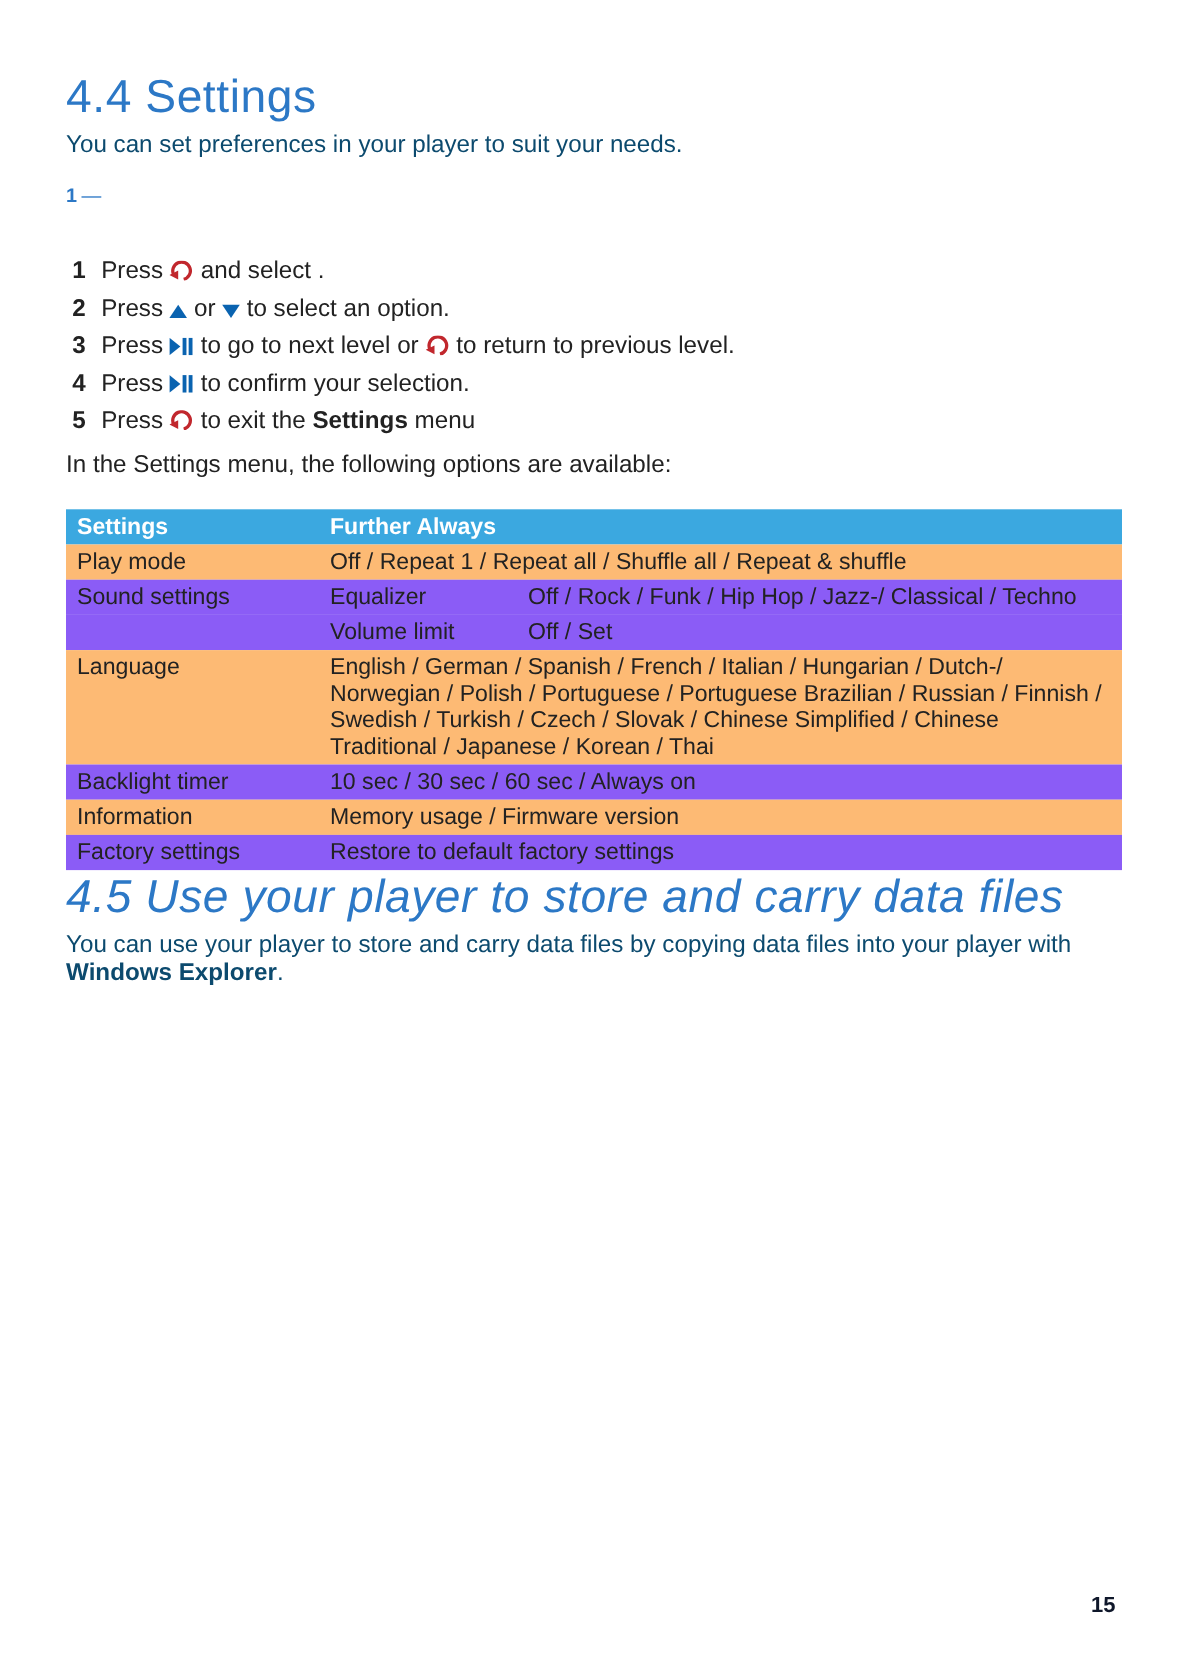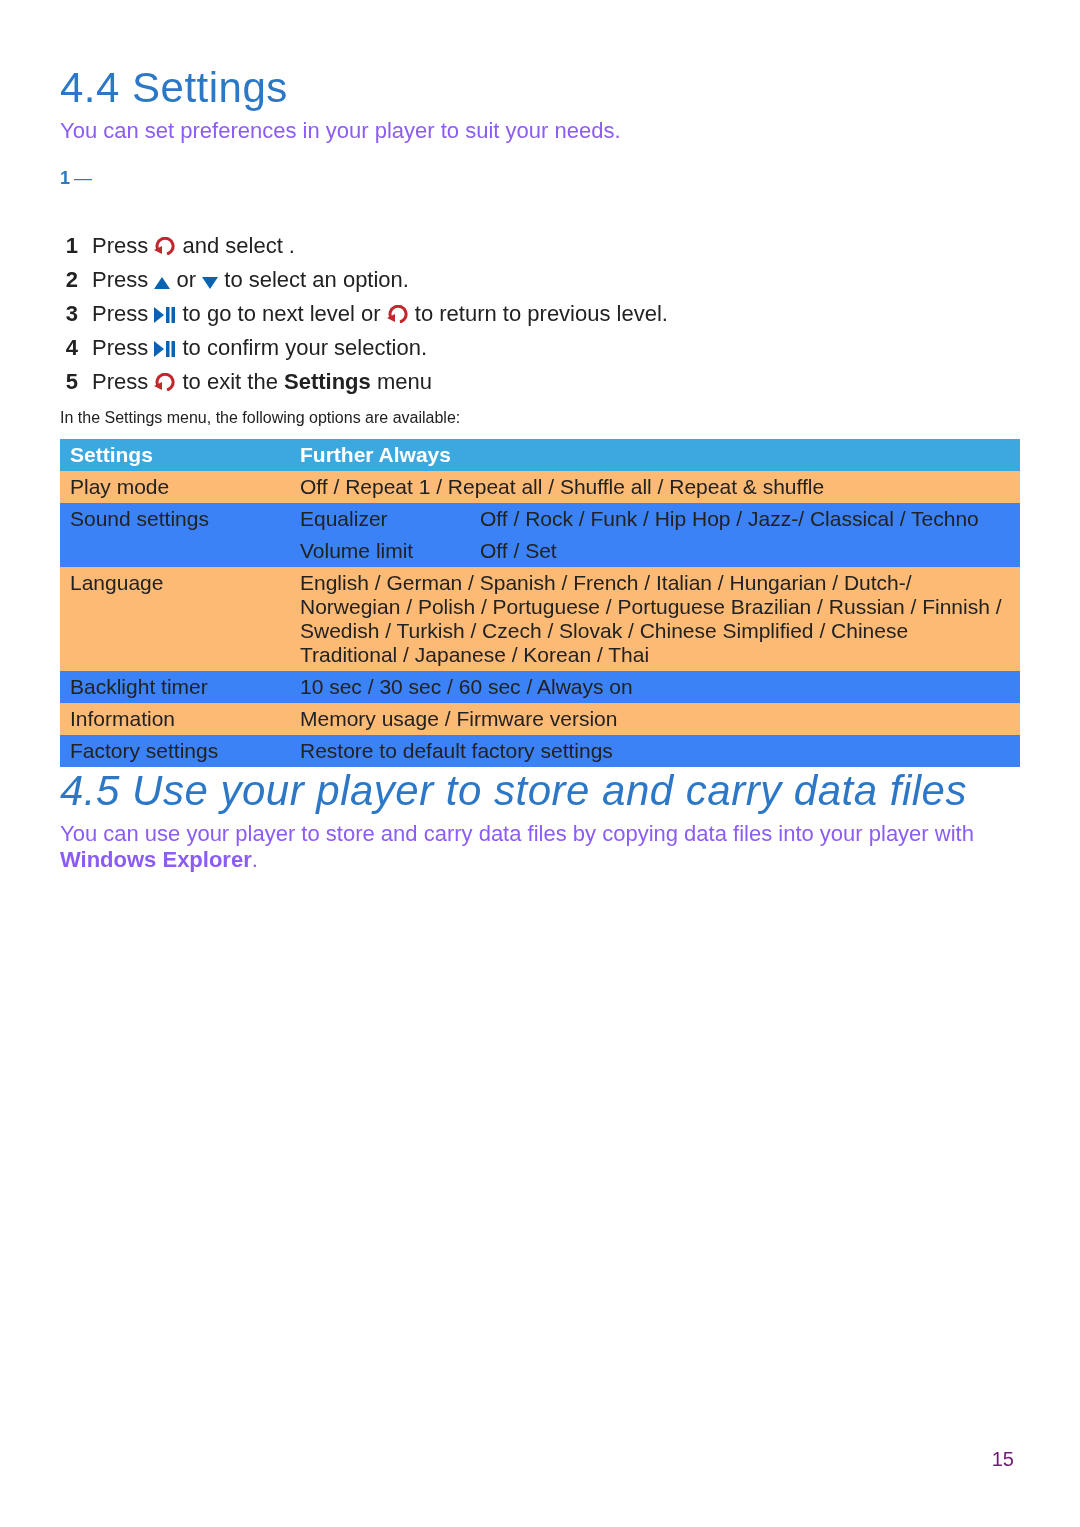--- a/index.html
+++ b/index.html
@@ -19,21 +19,21 @@
   h1.sec {
     font-size: 42px;
     font-weight: 400;
     color: #2c78c6;
     margin: 0 0 6px 0;
     letter-spacing: 0.5px;
   }
   .intro {
     font-size: 22px;
     margin: 4px 0 24px 0;
-    color: #8b5cf6;
+    color: #0c4a6e;
   }
   .ref {
     color: #2c78c6;
     font-size: 18px;
     font-weight: bold;
     margin: 20px 0 44px 0;
   }
   .ref .dash { color: #2c78c6; font-weight: normal; margin-left: 4px; }
   ol.steps {
     list-style: none;
@@ -48,22 +48,22 @@
     margin: 8px 0;
   }
   ol.steps .num {
     font-weight: bold;
     width: 18px;
     text-align: right;
   }
   .txt { display: inline; }
   .bold { font-weight: bold; }
   .below {
-    font-size: 16px;
-    margin: 12px 0 12px 0;
+    font-size: 22px;
+    margin: 12px 0 28px 0;
   }
   
   .ico { display: inline-block; vertical-align: -2px; }
   .ico-back {
     width: 22px; height: 18px;
   }
   .ico-back svg { display:block; }
   .ico-play-pause {
     width: 22px; height: 16px;
     color: #0a63b0;
@@ -86,30 +86,30 @@
     background: #3ba8e0;
     color: #fff;
     font-weight: bold;
     padding: 4px 10px;
   }
   table.settings td {
     padding: 4px 10px;
     vertical-align: top;
   }
   table.settings tr.band0 td { background: #fdba74; }
-  table.settings tr.band1 td { background: #3b82f6; }
+  table.settings tr.band1 td { background: #8b5cf6; }
   .col-setting { width: 230px; }
   .col-sub     { width: 180px; }
   .page-num {
     position: absolute;
     bottom: 56px;
     right: 66px;
     font-size: 20px;
-    font-weight: normal;
-    color: #701a75;
+    font-weight: bold;
+    color: #0f172a;
   }
   .sec2 { margin-top: 28px; font-style: italic; }
 </style>
 </head>
 <body>
 
 <div class="page">
 
   <h1 class="sec">4.4  Settings</h1>
 

